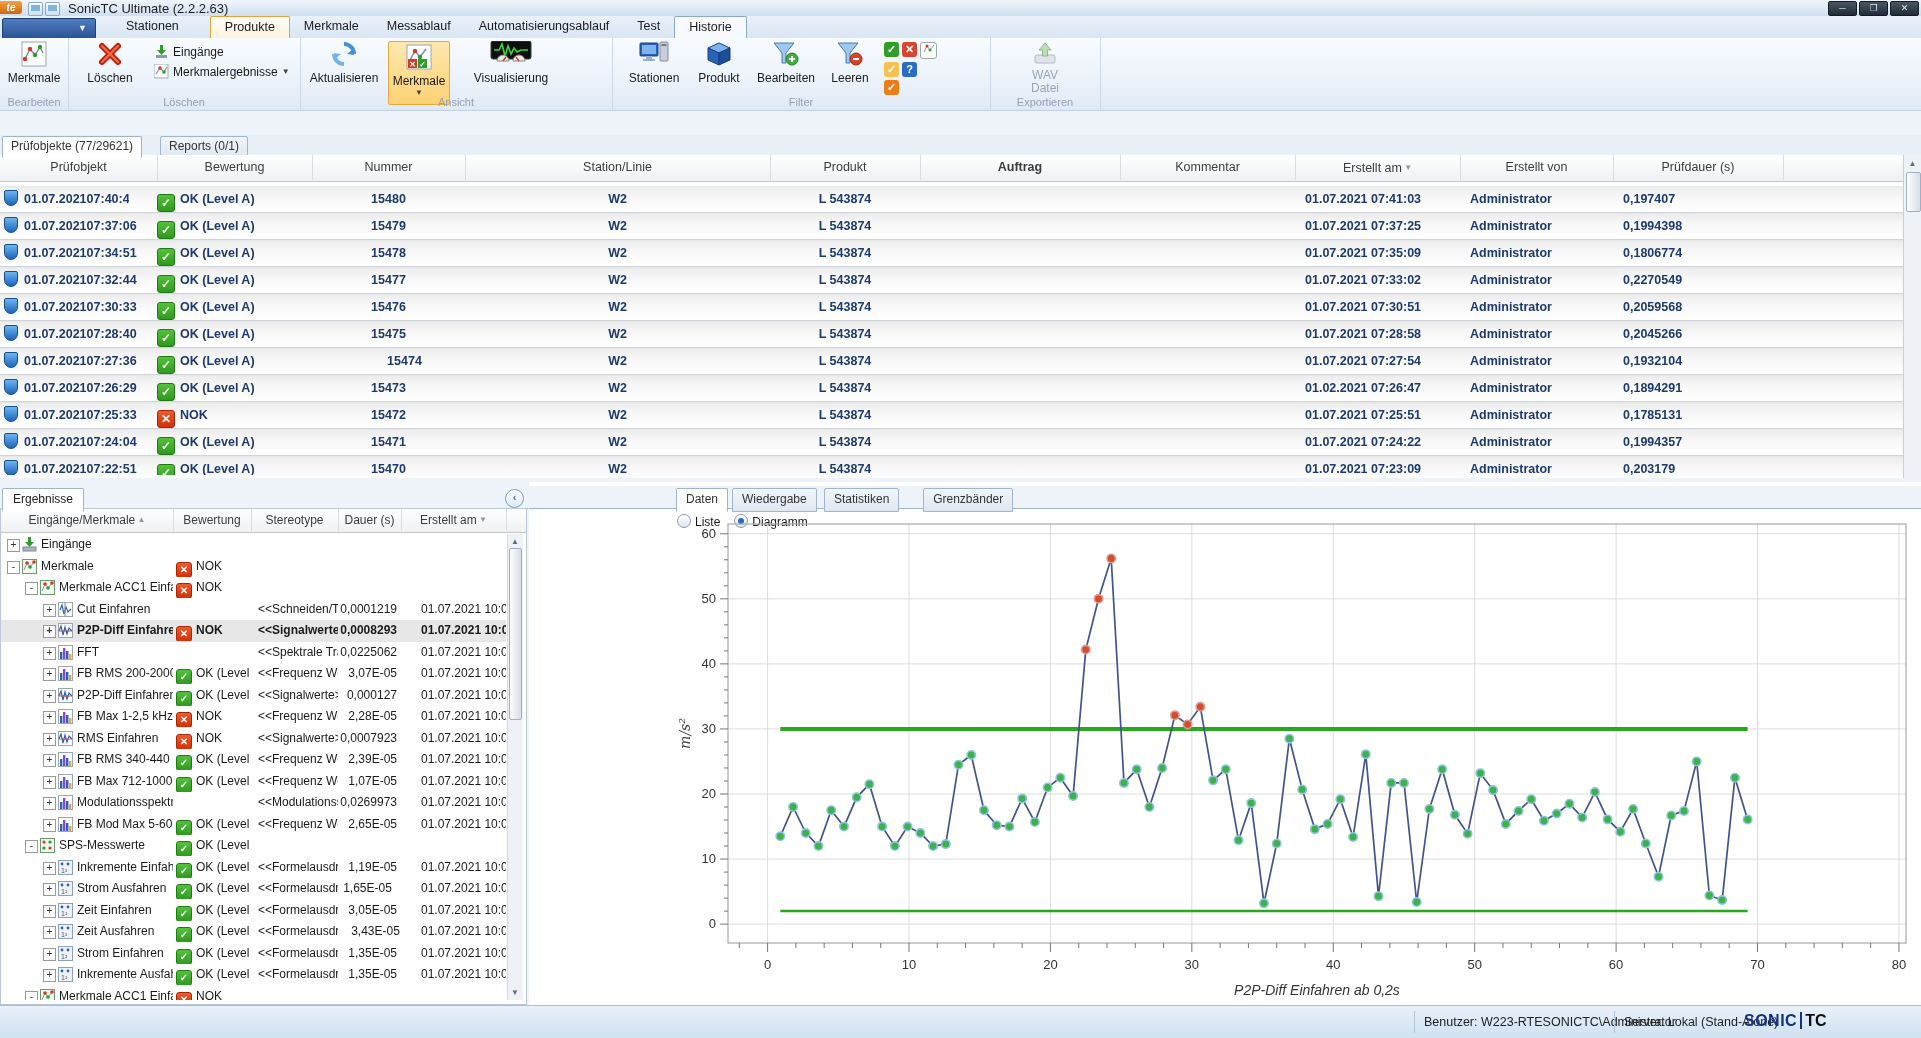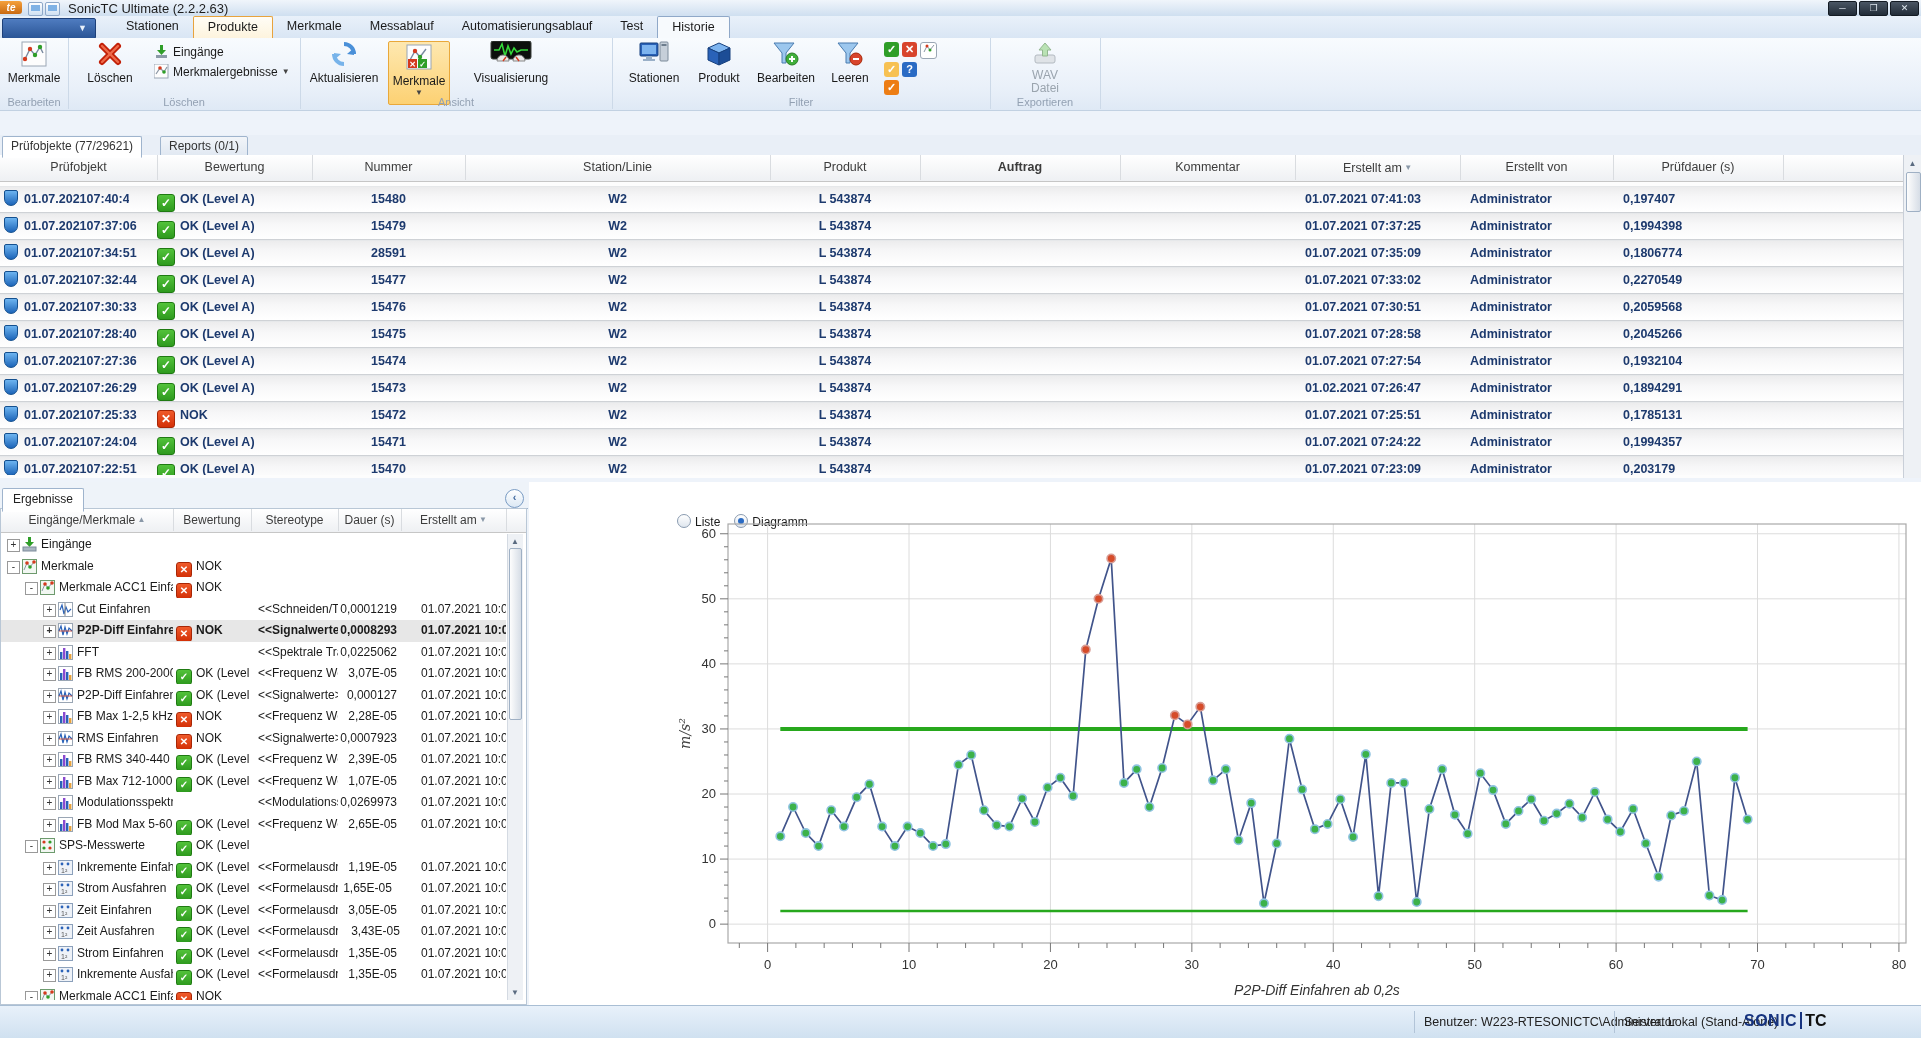--- a/index.html
+++ b/index.html
@@ -14,21 +14,21 @@
   .tb-title{position:absolute;left:68px;top:1px;font-size:13px;color:#1c1c1c;}
   .winbtns{position:absolute;right:2px;top:1px;display:flex;gap:2px;}
   .winbtn{width:27px;height:13px;background:linear-gradient(#4a5664,#222c38);border:1px solid #141b24;border-radius:2px;color:#dfe7ef;font-size:9px;line-height:12px;text-align:center;}
 
   
   .tabrow{position:absolute;left:0;top:16px;width:100%;height:22px;background:linear-gradient(#e9f1fa,#d9e6f4);border-bottom:1px solid #c6d5e6;}
   .appmenu{position:absolute;left:2px;top:2px;width:92px;height:19px;background:linear-gradient(#4f7cc0,#2a5596);border:1px solid #1d4079;border-radius:2px;}
   .appmenu span{position:absolute;right:8px;top:4px;color:#e8f0fa;font-size:9px;}
   .rtabs{position:absolute;left:112px;top:0;height:22px;display:flex;}
   .rtab{padding:3px 14px 0 14px;height:19px;font-size:12.5px;color:#1a1a1a;}
-  .rtab.hl{border:1px solid #e8a33d;border-bottom:none;background:linear-gradient(#fffdf6,#fdf3dc);border-radius:2px 2px 0 0;}
+  .rtab.hl{border:1px solid #e8a33d;border-bottom:none;background:linear-gradient(#fffdf6,#fdf3dc);border-radius:2px 2px 0 0;margin-left:17px;}
   .rtab.active{background:#f7fafd;border:1px solid #8fa8c8;border-bottom:1px solid #f7fafd;border-radius:2px 2px 0 0;}
 
   
   .ribbon{position:absolute;left:0;top:38px;width:100%;height:72px;background:linear-gradient(#f8fbfe,#e9f0f9 70%,#dfe9f5);border-bottom:1px solid #c2d1e2;}
   .grp{position:absolute;top:0;height:71px;border-right:1px solid #ccd9e8;}
   .grp-label{position:absolute;bottom:1px;left:0;width:100%;text-align:center;font-size:11px;color:#93a1b3;}
   .bigbtn{position:absolute;top:3px;text-align:center;font-size:12px;color:#1a1a1a;}
   .bigbtn .bico{display:block;margin:0 auto 1px auto;}
   .toggled{background:linear-gradient(#fee8b0,#fcd173);border:1px solid #e9a83a;border-radius:2px;}
   .smallrow{position:absolute;display:flex;align-items:center;gap:4px;font-size:12px;color:#1a1a1a;}
@@ -354,21 +354,21 @@
           <div class="gc" style="left: 770px; width: 150px; text-align: center;">L 543874</div>
           <div class="gc" style="left: 920px; width: 200px; text-align: center;"></div>
           <div class="gc" style="left: 1120px; width: 175px; text-align: center;"></div>
           <div class="gc" style="left: 1295px; width: 165px; text-align: left; padding-left: 10px;">01.07.2021 07:37:25</div>
           <div class="gc" style="left: 1460px; width: 153px; text-align: left; padding-left: 10px;">Administrator</div>
           <div class="gc" style="left: 1613px; width: 170px; text-align: left; padding-left: 10px;">0,1994398</div>
         </div>
         <div class="grow" style="top: 56px;">
           <div class="gc" style="left: 0px; width: 157px; text-align: left; padding-left: 0px;"><span class="shield"></span>01.07.202107:34:51</div>
           <div class="gc" style="left: 157px; width: 155px; text-align: left; padding-left: 0px;"><span class="statusico ok">✓</span>OK (Level A)</div>
-          <div class="gc" style="left: 312px; width: 153px; text-align: center;">28591</div>
+          <div class="gc" style="left: 312px; width: 153px; text-align: center;">15478</div>
           <div class="gc" style="left: 465px; width: 305px; text-align: center;">W2</div>
           <div class="gc" style="left: 770px; width: 150px; text-align: center;">L 543874</div>
           <div class="gc" style="left: 920px; width: 200px; text-align: center;"></div>
           <div class="gc" style="left: 1120px; width: 175px; text-align: center;"></div>
           <div class="gc" style="left: 1295px; width: 165px; text-align: left; padding-left: 10px;">01.07.2021 07:35:09</div>
           <div class="gc" style="left: 1460px; width: 153px; text-align: left; padding-left: 10px;">Administrator</div>
           <div class="gc" style="left: 1613px; width: 170px; text-align: left; padding-left: 10px;">0,1806774</div>
         </div>
         <div class="grow" style="top: 83px;">
           <div class="gc" style="left: 0px; width: 157px; text-align: left; padding-left: 0px;"><span class="shield"></span>01.07.202107:32:44</div>
@@ -402,21 +402,21 @@
           <div class="gc" style="left: 770px; width: 150px; text-align: center;">L 543874</div>
           <div class="gc" style="left: 920px; width: 200px; text-align: center;"></div>
           <div class="gc" style="left: 1120px; width: 175px; text-align: center;"></div>
           <div class="gc" style="left: 1295px; width: 165px; text-align: left; padding-left: 10px;">01.07.2021 07:28:58</div>
           <div class="gc" style="left: 1460px; width: 153px; text-align: left; padding-left: 10px;">Administrator</div>
           <div class="gc" style="left: 1613px; width: 170px; text-align: left; padding-left: 10px;">0,2045266</div>
         </div>
         <div class="grow" style="top: 164px;">
           <div class="gc" style="left: 0px; width: 157px; text-align: left; padding-left: 0px;"><span class="shield"></span>01.07.202107:27:36</div>
           <div class="gc" style="left: 157px; width: 155px; text-align: left; padding-left: 0px;"><span class="statusico ok">✓</span>OK (Level A)</div>
-          <div class="gc" style="left: 312px; width: 153px; text-align: center;">15474</div>
+          <div class="gc" style="left: 328px; width: 153px; text-align: center;">15474</div>
           <div class="gc" style="left: 465px; width: 305px; text-align: center;">W2</div>
           <div class="gc" style="left: 770px; width: 150px; text-align: center;">L 543874</div>
           <div class="gc" style="left: 920px; width: 200px; text-align: center;"></div>
           <div class="gc" style="left: 1120px; width: 175px; text-align: center;"></div>
           <div class="gc" style="left: 1295px; width: 165px; text-align: left; padding-left: 10px;">01.07.2021 07:27:54</div>
           <div class="gc" style="left: 1460px; width: 153px; text-align: left; padding-left: 10px;">Administrator</div>
           <div class="gc" style="left: 1613px; width: 170px; text-align: left; padding-left: 10px;">0,1932104</div>
         </div>
         <div class="grow" style="top: 191px;">
           <div class="gc" style="left: 0px; width: 157px; text-align: left; padding-left: 0px;"><span class="shield"></span>01.07.202107:26:29</div>
@@ -785,20 +785,26 @@
         </div>
       <div class="res-scroll">
         <div class="sarrow" style="top:1px;left:1px;width:12px">▲</div>
         <div class="vthumb" style="top:14px;height:170px;left:1px;width:11px"></div>
         <div class="sarrow" style="bottom:1px;top:auto;left:1px;width:12px">▼</div>
       </div>
     </div>
   </div>
 
   <div class="chart-panel">
+    <div class="cp-tabstrip" id="cptabs">
+        <div class="cp-tab active" style="left: 147px;">Daten</div>
+        <div class="cp-tab" style="left: 203px;">Wiedergabe</div>
+        <div class="cp-tab" style="left: 295px;">Statistiken</div>
+        <div class="cp-tab" style="left: 394.2px;">Grenzbänder</div>
+      </div>
     <div class="radios">
       <span><span class="radio"></span><span>Liste</span></span>
       <span><span class="radio on"></span><span>Diagramm</span></span>
     </div>
     <svg id="chart" width="1240" height="487" style="position:absolute;left:147px;top:36px">
         <line x1="91.59663865546219" y1="6" x2="91.59663865546219" y2="425" stroke="#dcdcdc" stroke-width="1"></line>
         <line x1="233.01320528211286" y1="6" x2="233.01320528211286" y2="425" stroke="#dcdcdc" stroke-width="1"></line>
         <line x1="374.42977190876354" y1="6" x2="374.42977190876354" y2="425" stroke="#dcdcdc" stroke-width="1"></line>
         <line x1="515.8463385354141" y1="6" x2="515.8463385354141" y2="425" stroke="#dcdcdc" stroke-width="1"></line>
         <line x1="657.2629051620647" y1="6" x2="657.2629051620647" y2="425" stroke="#dcdcdc" stroke-width="1"></line>

